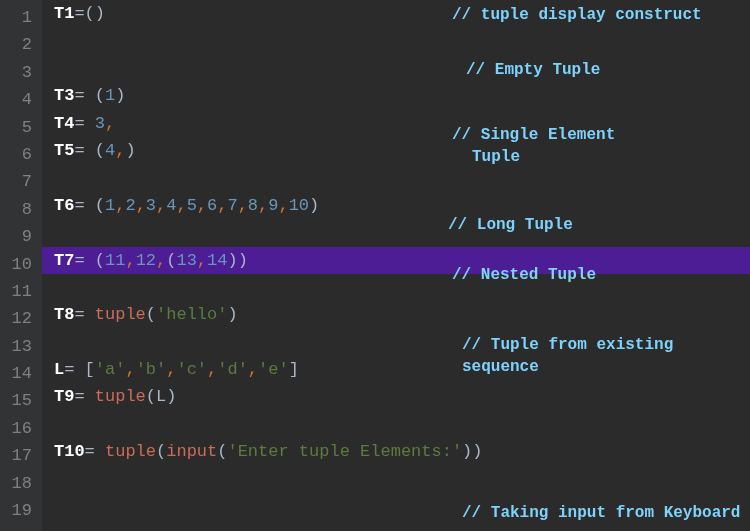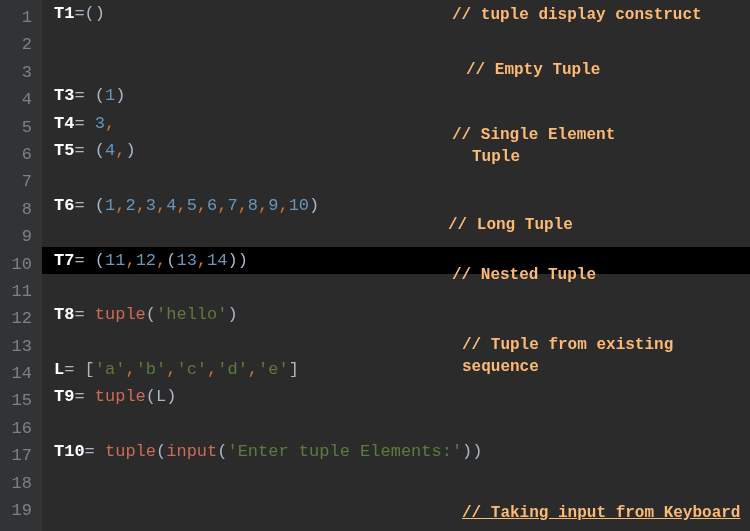--- a/index.html
+++ b/index.html
@@ -35,34 +35,34 @@
     position: relative;
   }
   .code-line {
     height: 27.4px;
     line-height: 27.4px;
     font-size: 17px;
     white-space: pre;
     position: relative;
   }
   .code-line.highlighted {
-    background: #000000;
+    background: #4c1d95;
     margin-left: -12px;
     padding-left: 12px;
   }
   .var { color: #ffffff; font-weight: bold; }
   .op { color: #a9b7c6; }
   .paren { color: #a9b7c6; }
   .num { color: #6897bb; }
   .func { color: #cc6b56; }
   .str { color: #5e7b3f; }
   .comma { color: #cc7832; }
   .bracket { color: #a9b7c6; }
   .comment {
-    color: #fdba74;
+    color: #7dd3fc;
     position: absolute;
     font-size: 16px;
     font-weight: bold;
     white-space: nowrap;
   }
 </style>
 </head>
 <body>
 
 <div class="editor">
@@ -109,15 +109,15 @@
     <div class="code-line"></div>
 
     <div class="comment" style="left:410px; top:6px;">// tuple display construct</div>
     <div class="comment" style="left:410px; top:61px;margin-left:14px;">// Empty Tuple</div>
     <div class="comment" style="left:410px; top:126px;">// Single Element</div>
     <div class="comment" style="left:430px; top:148px;">Tuple</div>
     <div class="comment" style="left:406px; top:216px;">// Long Tuple</div>
     <div class="comment" style="left:410px; top:266px;">// Nested Tuple</div>
     <div class="comment" style="left:420px; top:336px;">// Tuple from existing</div>
     <div class="comment" style="left:420px; top:358px;">sequence</div>
-    <div class="comment" style="left:420px; top:504px;text-decoration:underline;">// Taking input from Keyboard</div>
+    <div class="comment" style="left:420px; top:504px;">// Taking input from Keyboard</div>
   </div>
 </div>
 
 </body></html>

